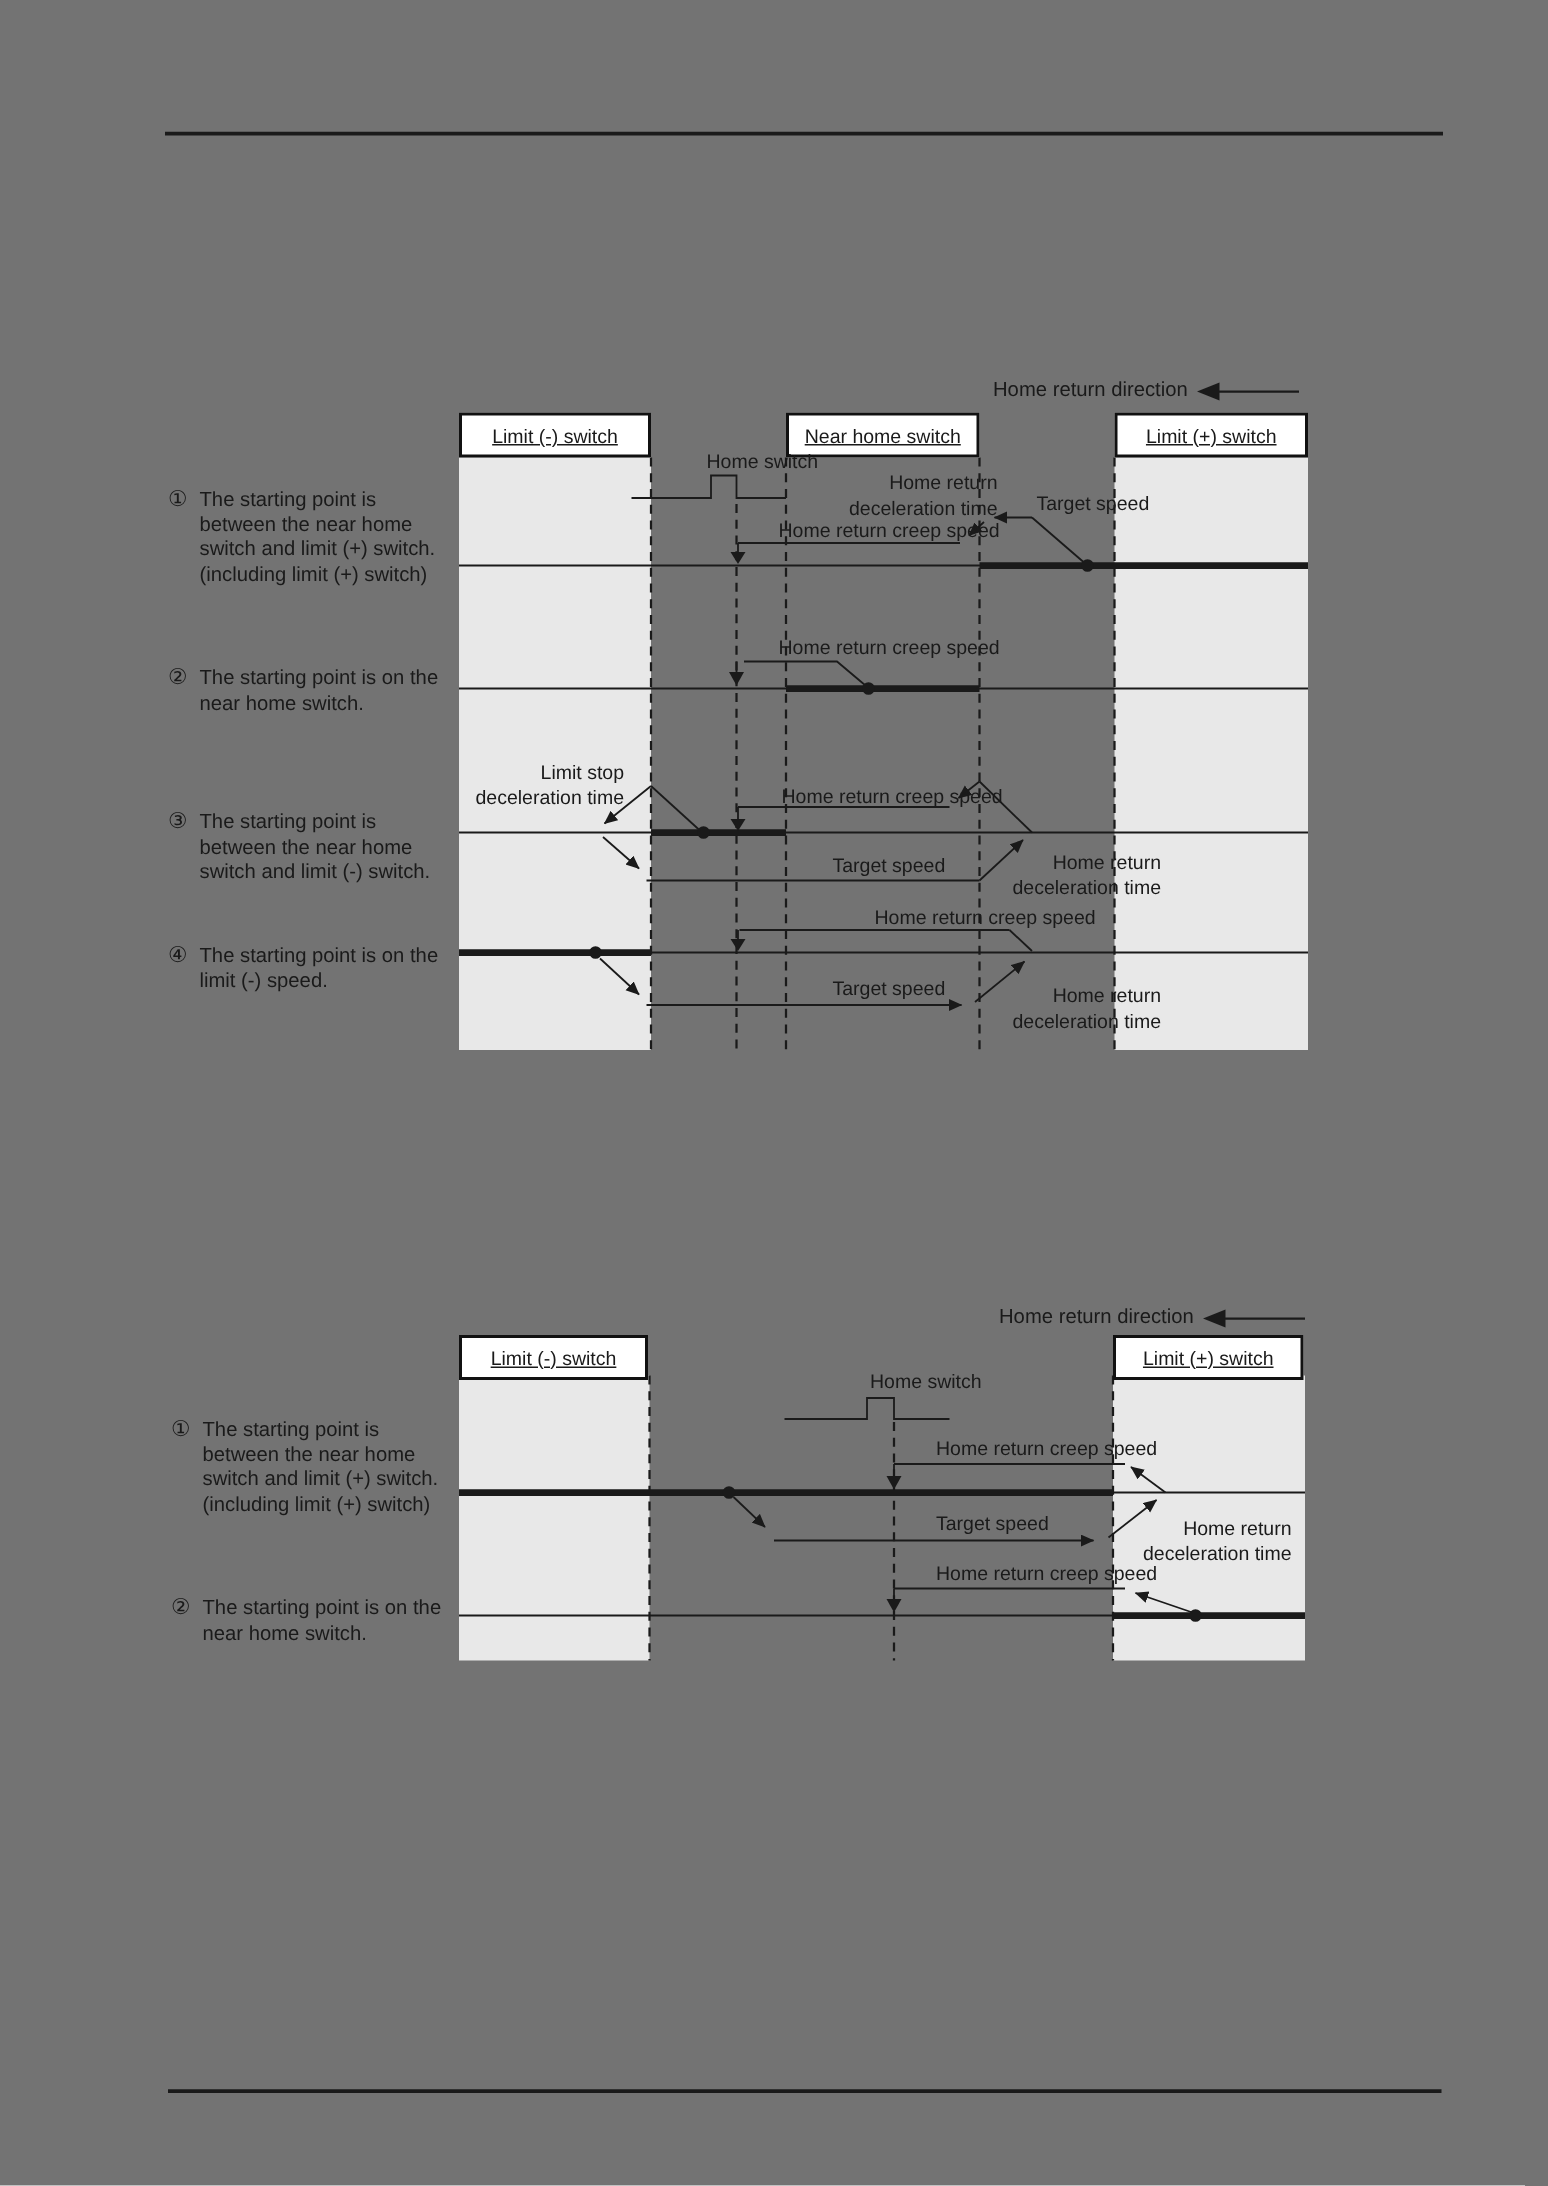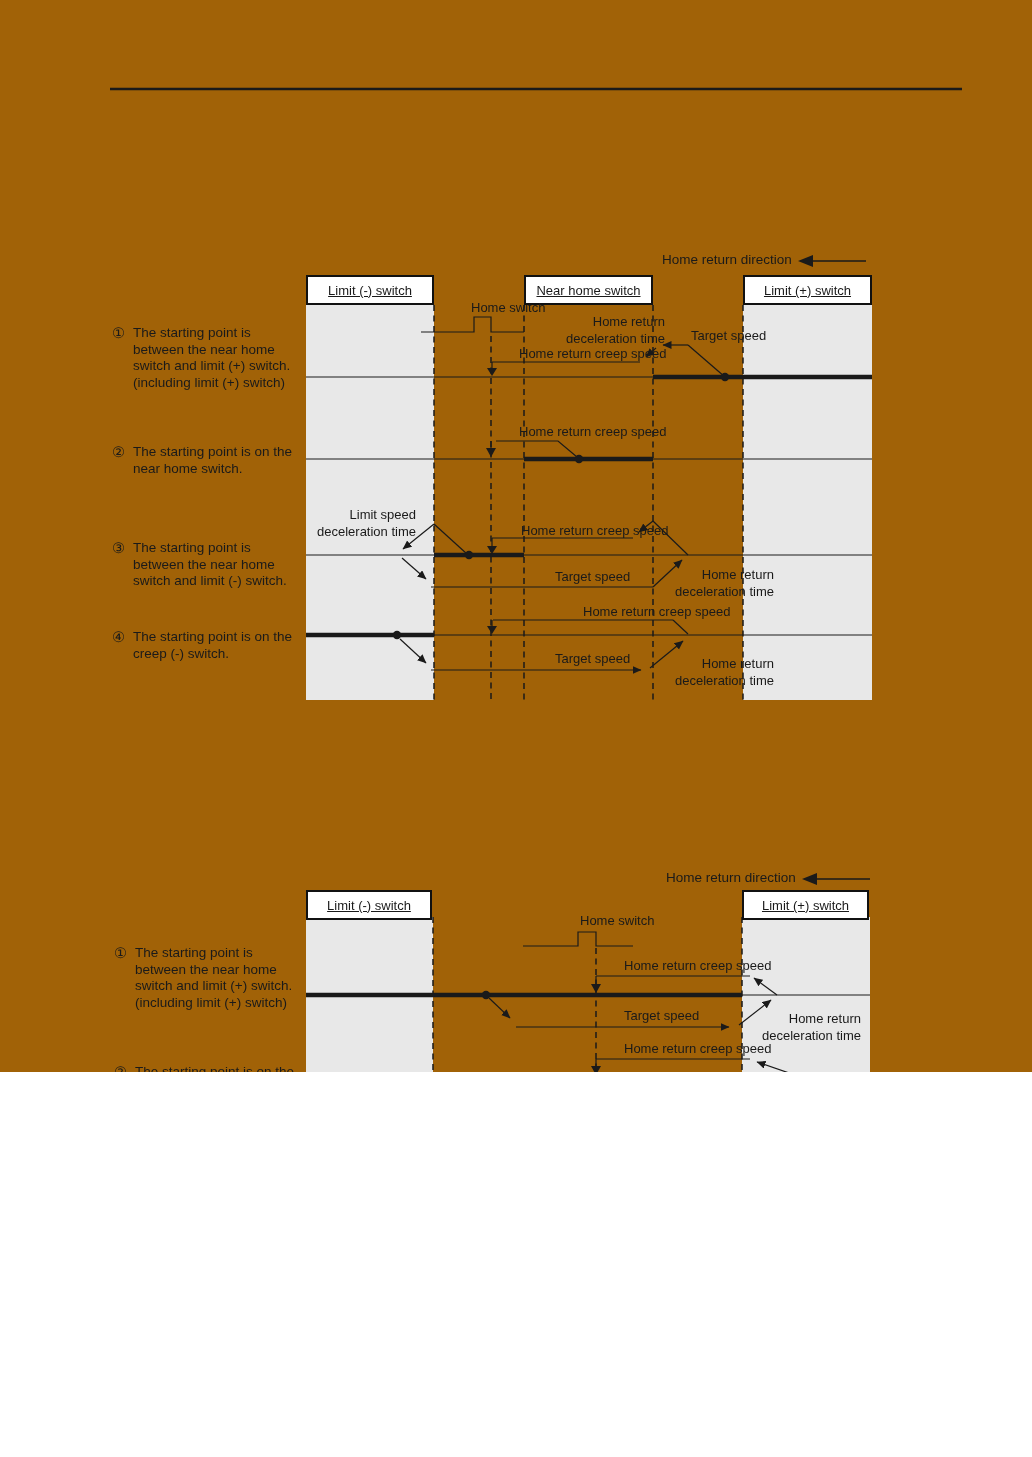--- a/index.html
+++ b/index.html
@@ -1,16 +1,16 @@
 <!DOCTYPE html>
 <html><head>
 <meta charset="utf-8">
 <style>
   html,body{margin:0;padding:0;background:#ffffff;}
-  #page{position:relative;width:1032px;height:1072px;background:#a16207;overflow:hidden;
+  #page{position:relative;width:1032px;height:1457px;background:#737373;overflow:hidden;
         font-family:"Liberation Sans",sans-serif;color:#1a1a1a;}
   #art{position:absolute;left:0;top:0;}
   .lbl{position:absolute;font:13px/16px "Liberation Sans",sans-serif;color:#1a1a1a;white-space:nowrap;margin-left:23px;}
   .lbl2{position:absolute;font:13px/17px "Liberation Sans",sans-serif;color:#1a1a1a;white-space:nowrap;text-align:right;}
   .swbox{position:absolute;height:26px;border:2px solid #111;background:#fff;
          display:flex;align-items:center;justify-content:center;
          font:13px "Liberation Sans",sans-serif;color:#1a1a1a;text-decoration:underline;}
   .desc{position:absolute;font:13.5px/16.5px "Liberation Sans",sans-serif;color:#1a1a1a;white-space:nowrap;}
   .num{position:absolute;font:14.5px/16px "Liberation Sans",sans-serif;color:#1a1a1a;}
   .dirlbl{position:absolute;font:13.5px/16px "Liberation Sans",sans-serif;color:#1a1a1a;white-space:nowrap;}
@@ -159,21 +159,21 @@
   <div class="lbl2" style="left:566px;top:313px">
     <div>Home return</div>
     <div>deceleration time</div>
   </div>
   <div class="lbl" style="left:668px;top:328px">Target speed</div>
   <div class="lbl" style="left:496px;top:346px">Home return creep speed</div>
 
   <div class="lbl" style="left:496px;top:424px">Home return creep speed</div>
 
   <div class="lbl2" style="left:317px;top:506px">
-    <div>Limit speed</div>
+    <div>Limit stop</div>
     <div>deceleration time</div>
   </div>
   <div class="lbl" style="left:498px;top:523px">Home return creep speed</div>
   <div class="lbl" style="left:532px;top:569px">Target speed</div>
   <div class="lbl2" style="left:675px;top:566px">
     <div>Home return</div>
     <div>deceleration time</div>
   </div>
 
   <div class="lbl" style="left:560px;top:604px">Home return creep speed</div>
@@ -200,21 +200,21 @@
   <div class="num" style="left:112px;top:540px">③</div>
   <div class="desc" style="left:133px;top:540px">
     <div>The starting point is</div>
     <div>between the near home</div>
     <div>switch and limit (-) switch.</div>
   </div>
 
   <div class="num" style="left:112px;top:629px">④</div>
   <div class="desc" style="left:133px;top:629px">
     <div>The starting point is on the</div>
-    <div>creep (-) switch.</div>
+    <div>limit (-) speed.</div>
   </div>
 
   <div class="dirlbl" style="left:666px;top:870px">Home return direction</div>
 
   <div class="swbox" style="left:306px;top:890px;width:122px">Limit (-) switch</div>
   <div class="swbox" style="left:742px;top:890px;width:123px">Limit (+) switch</div>
 
   <div class="lbl" style="left:557px;top:913px">Home switch</div>
 
   <div class="lbl" style="left:601px;top:958px">Home return creep speed</div>

